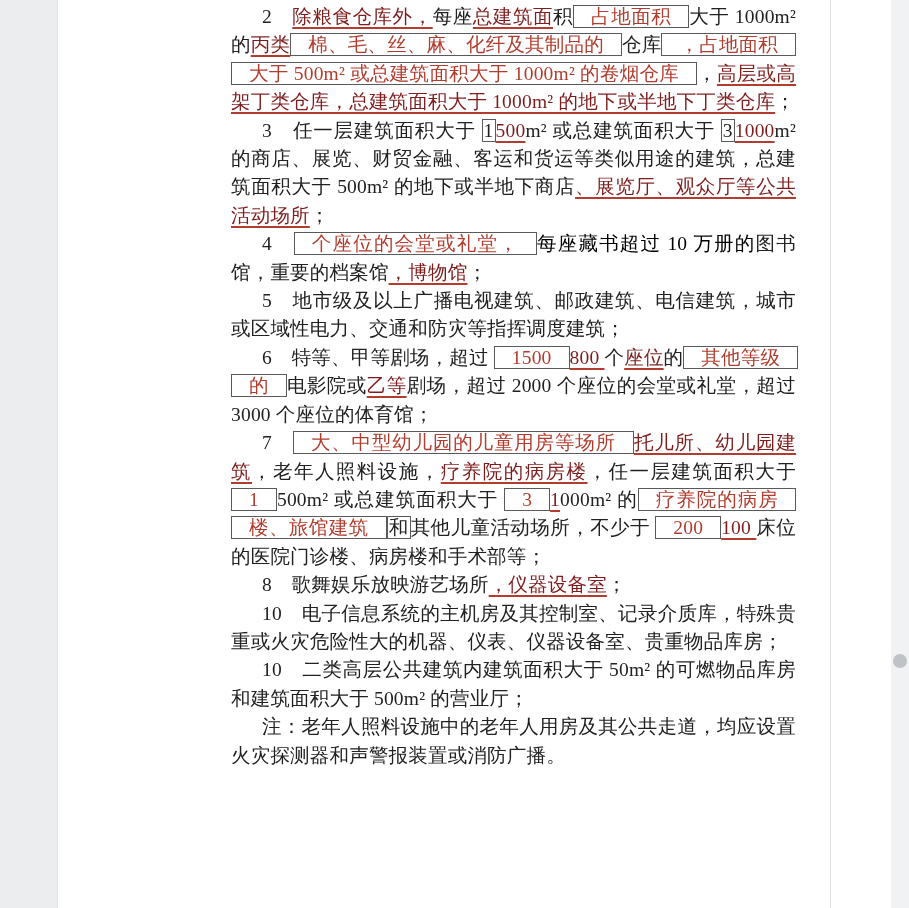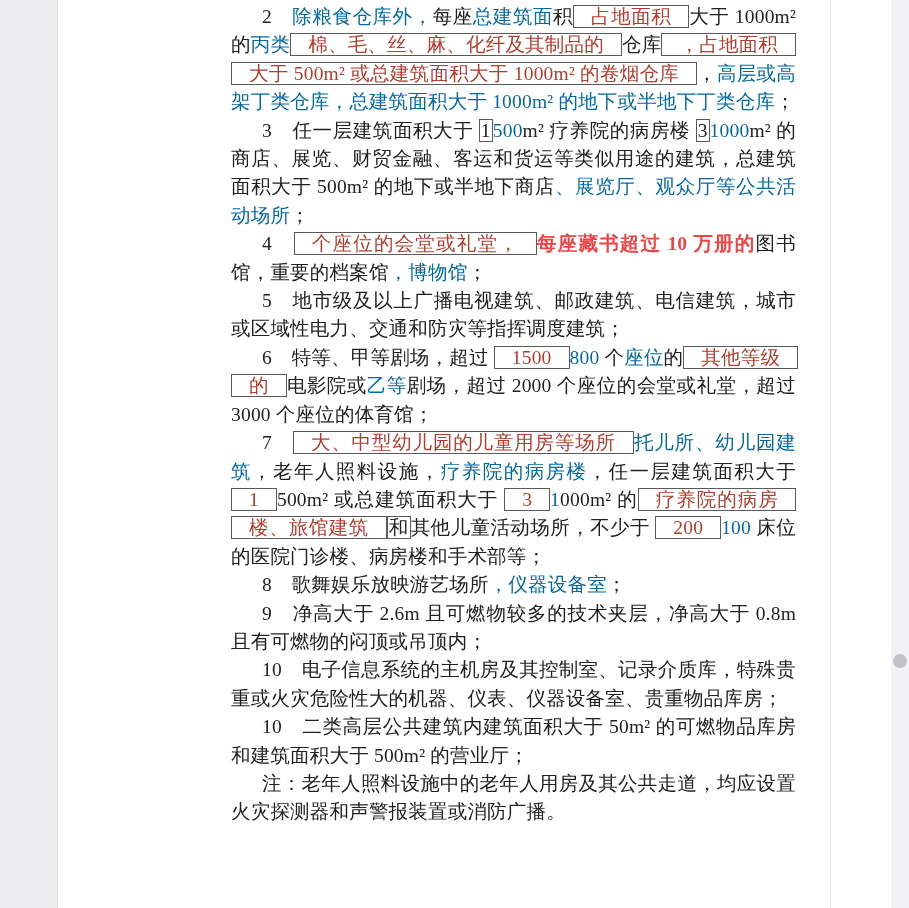--- a/index.html
+++ b/index.html
@@ -28,23 +28,24 @@
     border-radius:50%;background:#bfc2c7;cursor:pointer;
   }
   .content{
     position:absolute;left:173px;top:3px;width:565px;
     font-size:19.5px;line-height:28.4px;color:#212121;
     text-align:justify;letter-spacing:0.2px;
   }
   .content p{margin:0;text-indent:31px;}
   
   .seg-n{color:#212121;}
-  .seg-r{color:#ef4444;font-weight:bold;}
+  .seg-r{color:#000000;}
   .seg-i{
-    color:#0369a1;
+    color:#7f1d1d;
+    text-decoration:underline;
     text-decoration-color:#b23d2e;
     text-decoration-thickness:1.5px;
     text-underline-offset:4px;
   }
   .seg-b{
     color:#b23d2e;
     border:1px solid #5a5a5a;
     padding:0 17px;
     -webkit-box-decoration-break:clone;
     box-decoration-break:clone;
@@ -58,27 +59,26 @@
   }
 </style>
 </head>
 <body>
 
 <div class="left-gutter"></div>
 
 <div class="doc-page">
   <div class="content" id="doc-content">
       <p><span class="seg-n">2　</span><span class="seg-i">除粮食仓库外，</span><span class="seg-n">每座</span><span class="seg-i">总建筑面</span><span class="seg-n">积</span><span class="seg-b">占地面积</span><span class="seg-n">大于 1000m² 的</span><span class="seg-i">丙类</span><span class="seg-b">棉、毛、丝、麻、化纤及其制品的</span><span class="seg-n">仓库</span><span class="seg-b">，占地面积大于 500m² 或总建筑面积大于 1000m² 的卷烟仓库</span><span class="seg-n">，</span><span class="seg-i">高层或高架丁类仓库，总建筑面积大于 1000m² 的地下或半地下丁类仓库</span><span class="seg-n">；</span></p>
-      <p><span class="seg-n">3　任一层建筑面积大于 </span><span class="seg-k">1</span><span class="seg-i">500</span><span class="seg-n">m² 疗养院的病房楼 </span><span class="seg-k">3</span><span class="seg-i">1000</span><span class="seg-n">m² 的商店、展览、财贸金融、客运和货运等类似用途的建筑，总建筑面积大于 500m² 的地下或半地下商店</span><span class="seg-i">、展览厅、观众厅等公共活动场所</span><span class="seg-n">；</span></p>
+      <p><span class="seg-n">3　任一层建筑面积大于 </span><span class="seg-k">1</span><span class="seg-i">500</span><span class="seg-n">m² 或总建筑面积大于 </span><span class="seg-k">3</span><span class="seg-i">1000</span><span class="seg-n">m² 的商店、展览、财贸金融、客运和货运等类似用途的建筑，总建筑面积大于 500m² 的地下或半地下商店</span><span class="seg-i">、展览厅、观众厅等公共活动场所</span><span class="seg-n">；</span></p>
       <p><span class="seg-n">4　</span><span class="seg-b">个座位的会堂或礼堂，</span><span class="seg-r">每座藏书超过 10 万册的</span><span class="seg-n">图书馆，重要的档案馆</span><span class="seg-i">，博物馆</span><span class="seg-n">；</span></p>
       <p><span class="seg-n">5　地市级及以上广播电视建筑、邮政建筑、电信建筑，城市或区域性电力、交通和防灾等指挥调度建筑；</span></p>
       <p><span class="seg-n">6　特等、甲等剧场，超过 </span><span class="seg-b">1500</span><span class="seg-i">800 </span><span class="seg-n">个</span><span class="seg-i">座位</span><span class="seg-n">的</span><span class="seg-b">其他等级的</span><span class="seg-n">电影院或</span><span class="seg-i">乙等</span><span class="seg-n">剧场，超过 2000 个座位的会堂或礼堂，超过 3000 个座位的体育馆；</span></p>
       <p><span class="seg-n">7　</span><span class="seg-b">大、中型幼儿园的儿童用房等场所</span><span class="seg-i">托儿所、幼儿园建筑</span><span class="seg-n">，老年人照料设施，</span><span class="seg-i">疗养院的病房楼</span><span class="seg-n">，任一层建筑面积大于 </span><span class="seg-b">1</span><span class="seg-n">500m² 或总建筑面积大于 </span><span class="seg-b">3</span><span class="seg-i">1</span><span class="seg-n">000m² 的</span><span class="seg-b">疗养院的病房楼、旅馆建筑</span><span class="seg-k">和</span><span class="seg-n">其他儿童活动场所，不少于 </span><span class="seg-b">200</span><span class="seg-i">100 </span><span class="seg-n">床位的医院门诊楼、病房楼和手术部等；</span></p>
       <p><span class="seg-n">8　歌舞娱乐放映游艺场所</span><span class="seg-i">，仪器设备室</span><span class="seg-n">；</span></p>
-      <p><span class="seg-n">9　净高大于 2.6m 且可燃物较多的技术夹层，净高大于 0.8m 且有可燃物的闷顶或吊顶内；</span></p>
       <p><span class="seg-n">10　电子信息系统的主机房及其控制室、记录介质库，特殊贵重或火灾危险性大的机器、仪表、仪器设备室、贵重物品库房；</span></p>
       <p><span class="seg-n">10　二类高层公共建筑内建筑面积大于  50m² 的可燃物品库房和建筑面积大于 500m² 的营业厅；</span></p>
       <p><span class="seg-n">注：老年人照料设施中的老年人用房及其公共走道，均应设置火灾探测器和声警报装置或消防广播。</span></p>
     </div>
 </div>
 
 <div class="right-margin"></div>
 <div class="scroll-track"></div>
 <div class="scroll-dot"></div>
 

